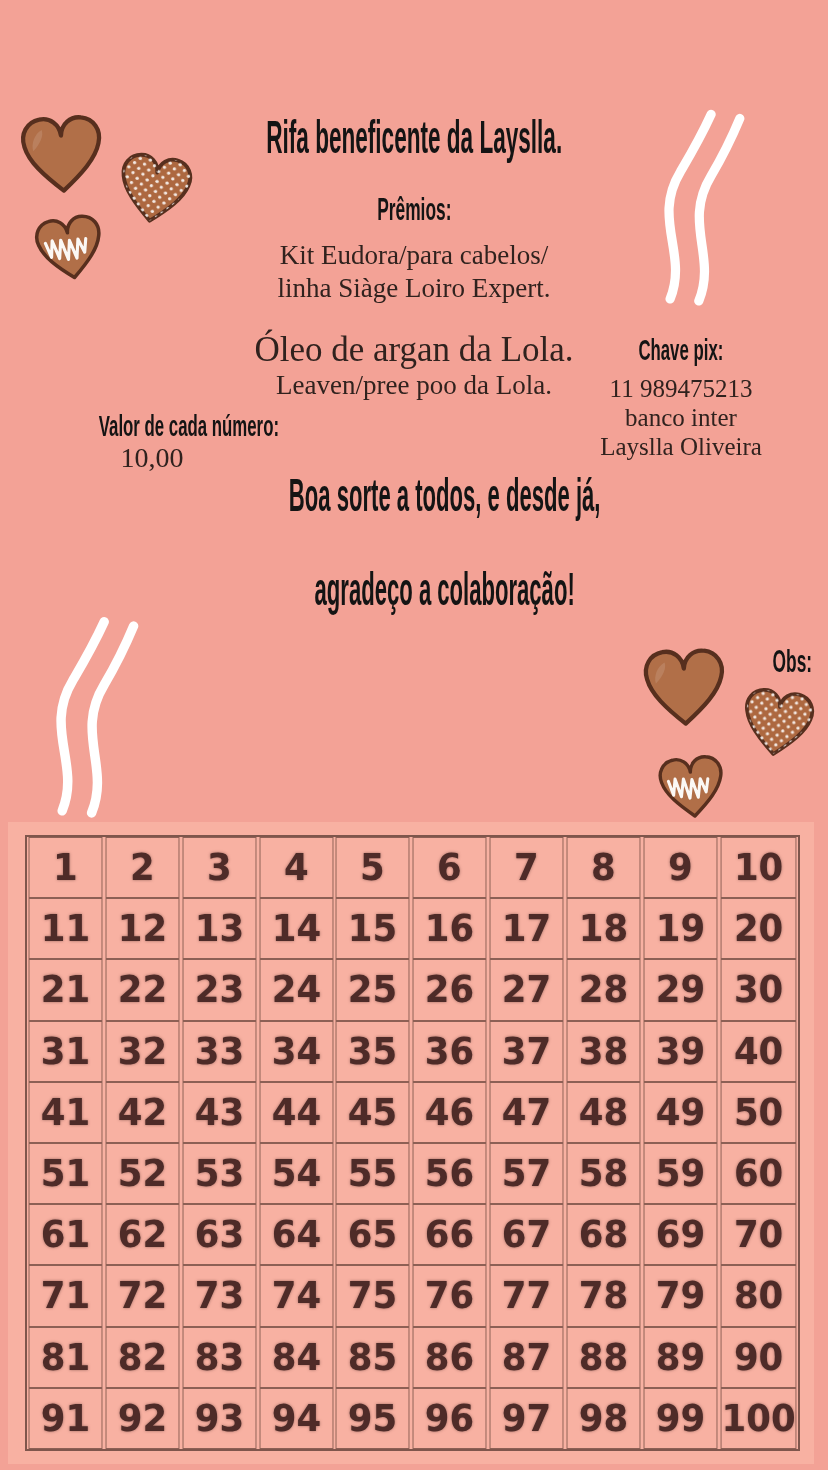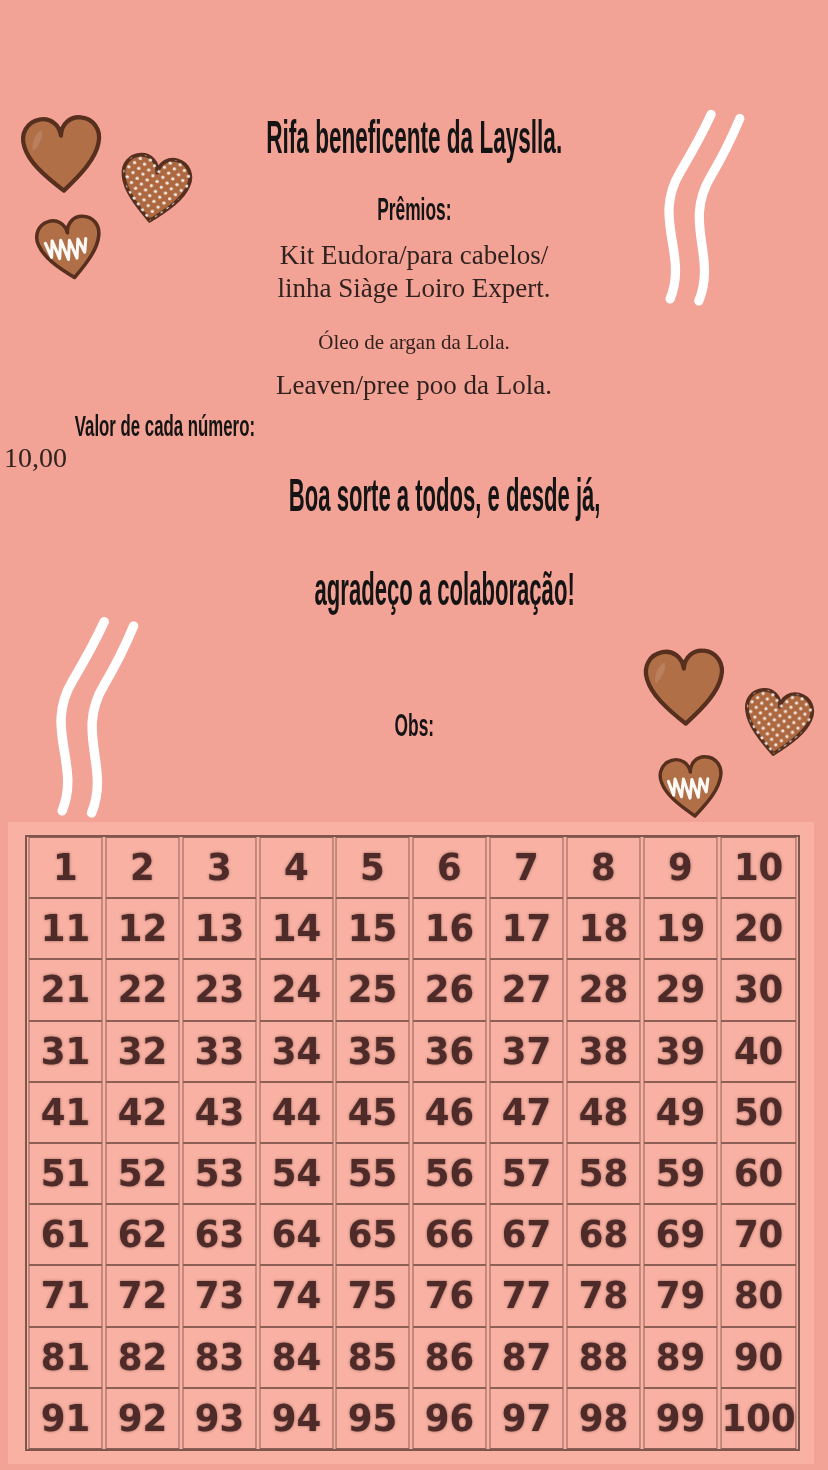--- a/index.html
+++ b/index.html
@@ -27,35 +27,35 @@
   .cond.tight{transform:scaleX(.48);}
   .centerline{position:absolute;left:0;width:100%;text-align:center;}
   .serif{font-family:"Liberation Serif", serif;color:#30221e;}
 
   
   .title-line{top:112px;font-size:0;}
   .title-line .cond{font-size:47px;}
   .premios-h{top:194px;font-size:0;}
   .premios-h .cond{font-size:31px;}
   .prize1{top:239px;font-size:27px;line-height:33px;}
-  .prize2{top:330px;font-size:21px;}
+  .prize2{top:330px;font-size:35px;}
   .prize3{top:370px;font-size:27px;}
 
   .pix-block{position:absolute;left:553px;top:334px;width:256px;text-align:center;}
   .pix-block .cond{font-size:30px;}
   .pix-lines{margin-top:8px;font-size:25px;line-height:29px;}
 
-  .valor-block{position:absolute;left:4px;top:410px;width:248px;text-align:left;}
+  .valor-block{position:absolute;left:28px;top:410px;width:248px;text-align:center;}
   .valor-block .cond{font-size:30px;}
   .valor-value{font-size:28px;}
 
   .message{top:472px;font-size:0;padding-left:31px;}
   .message .cond{font-size:46px;line-height:47px;white-space:pre-line;}
 
-  .obs-block{position:absolute;left:0;top:710px;width:100%;text-align:center;}
+  .obs-block{position:absolute;left:0;top:646px;width:100%;text-align:right;}
   .obs-block .cond{font-size:31px;}
   .obs-lines{margin-top:6px;font-size:21px;line-height:26.5px;color:#30221e;}
 
   
   .deco{position:absolute;}
   .deco svg{position:absolute;overflow:visible;}
 
   
   .panel{
     position:absolute;left:8px;top:822px;width:806px;height:642px;
@@ -156,20 +156,28 @@
   <div class="centerline serif prize1">
     <div>Kit Eudora/para cabelos/</div>
     <div>linha Siàge Loiro Expert.</div>
   </div>
   <div class="centerline premios-h">
     <span class="cond">Prêmios:</span>
   </div>
   <div class="centerline serif prize2">Óleo de argan da Lola.</div>
   <div class="centerline serif prize3">Leaven/pree poo da Lola.</div>
 
+  <div class="pix-block">
+    <span class="cond">Chave pix:</span>
+    <div class="pix-lines serif">
+      <div>11 989475213</div>
+      <div>banco inter</div>
+      <div>Layslla Oliveira</div>
+    </div>
+  </div>
 
   <div class="valor-block">
     <span class="cond">Valor de cada número:</span>
     <div class="valor-value serif">10,00</div>
   </div>
 
   <div class="centerline message">
     <span class="cond tight"><span>Boa sorte a todos, e desde já,</span><br>
     <span>agradeço a colaboração!</span></span>
   </div>

